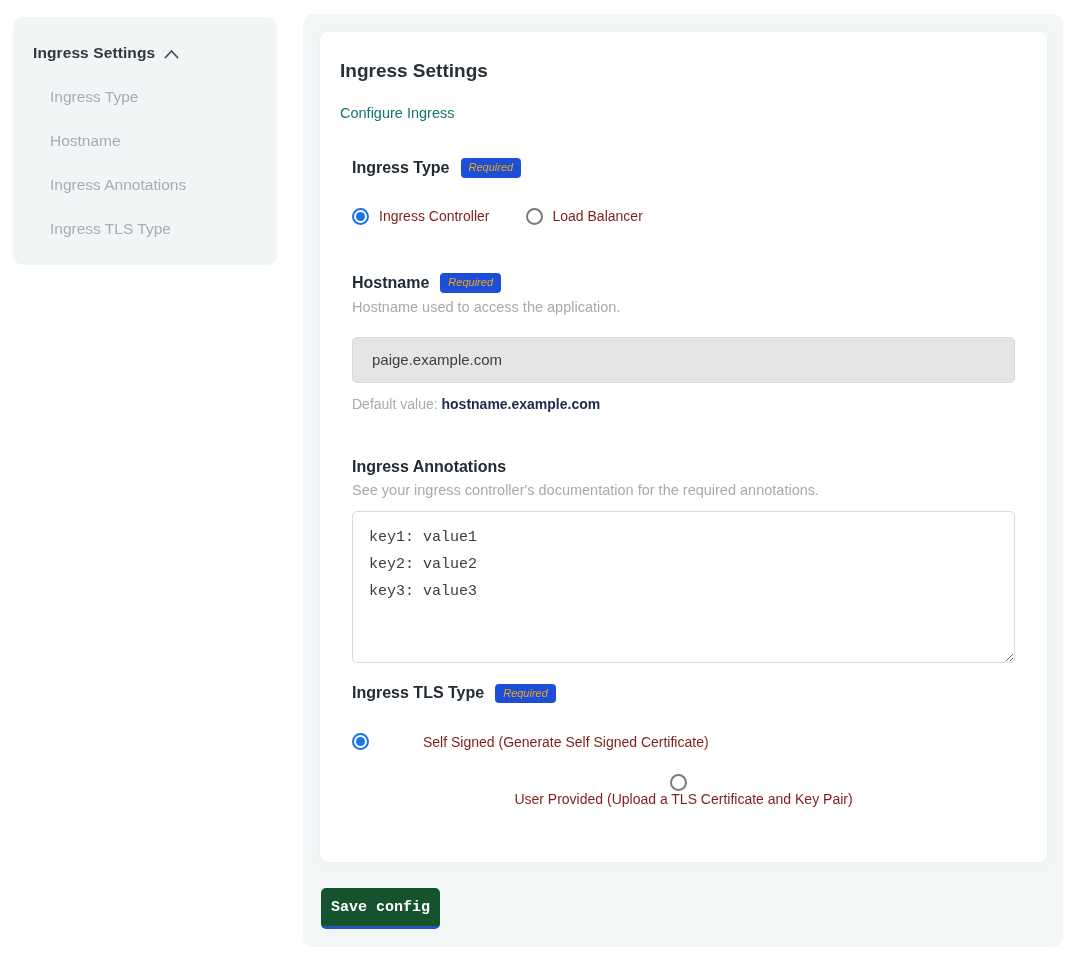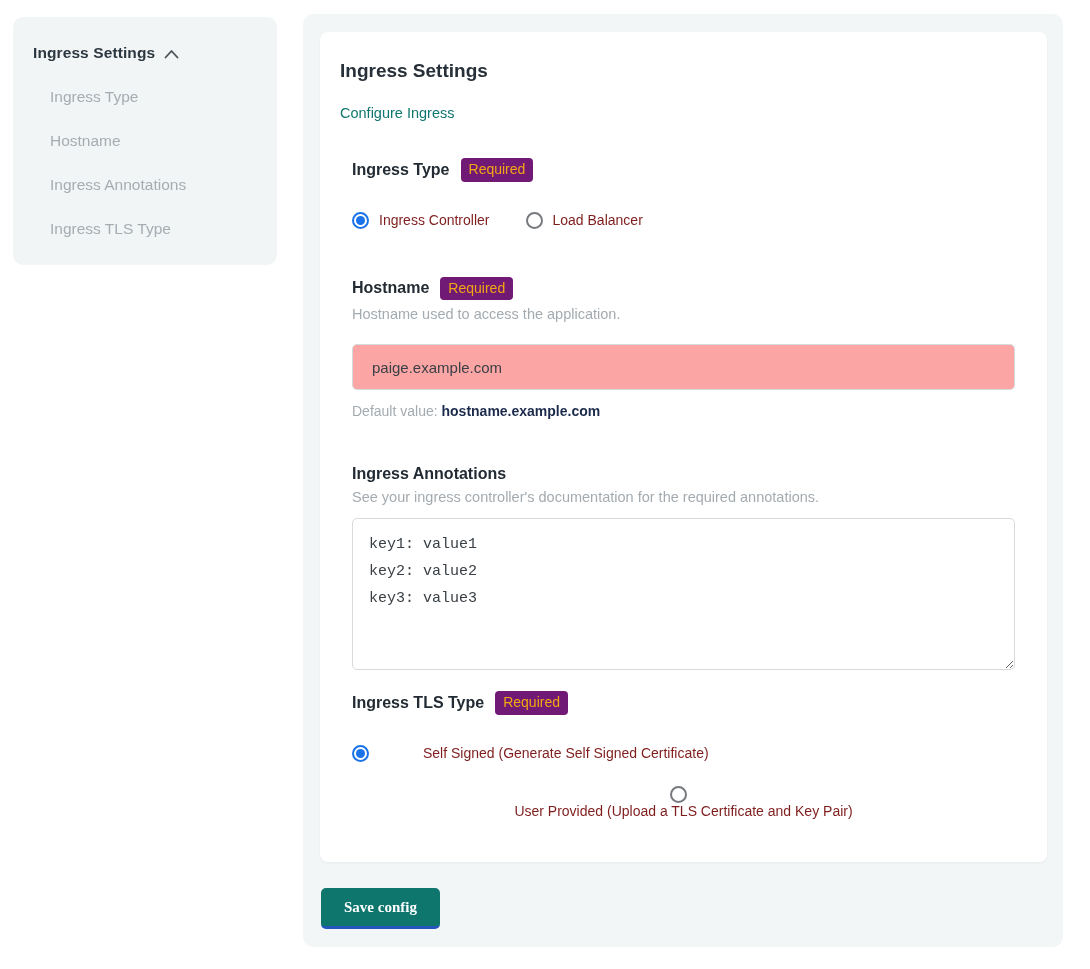--- a/index.html
+++ b/index.html
@@ -54,24 +54,25 @@
 
   .section { margin: 0 12px; }
   .sec-ingress-type { margin-top: 37px; }
   .sec-hostname     { margin-top: 48px; }
   .sec-annotations  { margin-top: 46px; }
   .sec-tls          { margin-top: 21px; }
 
   .label-row { display: flex; align-items: center; gap: 11px; }
   .sec-label { font-size: 16px; font-weight: 700; color: #222b33; }
   .badge {
-    font-size: 14px; color: #f3a712;
-    background: #701a75;
+    font-size: 11px; color: #f3a712;
+    background: #1d4ed8;
     padding: 3px 8px; border-radius: 4px;
     line-height: 1.25;
+    font-style: italic;
   }
   .sec-desc { margin-top: 6px; font-size: 14.5px; color: #a4abb0; }
 
   
   .radio-row { margin-top: 30px; display: flex; align-items: center; }
   .radio-option { display: flex; align-items: center; cursor: pointer; }
   .radio-row .radio-option + .radio-option { margin-left: 36px; }
   .radio {
     width: 17px; height: 17px; flex: 0 0 17px;
     border-radius: 50%;
@@ -91,44 +92,44 @@
   .tls-option-2 { margin-top: 24px; flex-direction: column; }
 
   
   .text-input {
     display: block; margin-top: 22px;
     width: 100%; height: 46px;
     border: 1px solid #d7dadd; border-radius: 5px;
     padding: 0 19px;
     font-size: 15px; color: #3a4046;
     font-family: "Liberation Sans", sans-serif;
-    background: #fca5a5; outline: none;
+    background: #e5e5e5; outline: none;
   }
   .default-line { margin-top: 13px; font-size: 14px; color: #a4abb0; }
   .default-value { font-weight: 700; color: #1b2a4b; }
 
   .textarea {
     display: block; margin-top: 13px;
     width: 100%; height: 152px;
     border: 1px solid #d7dadd; border-radius: 5px;
     padding: 12px 16px;
     font-family: "Liberation Mono", monospace;
     font-size: 15px; line-height: 27px; color: #3a4046;
     resize: both; outline: none; overflow: auto;
   }
 
   
   .save-btn {
     position: absolute; left: 18px; top: 874px;
     width: 119px; height: 41px;
-    background: #0f766e;
+    background: #14532d;
     border: none; border-bottom: 3px solid #2355bd;
     border-radius: 5px;
     color: #ffffff; font-weight: 700; font-size: 15px;
-    font-family: Liberation Serif, serif;
+    font-family: Liberation Mono, monospace;
     cursor: pointer;
   }
 </style>
 </head>
 <body>
 
 <nav class="sidebar">
   <div class="sidebar-header">
     <span class="sidebar-title">Ingress Settings</span>
     <span class="chevron-icon">

